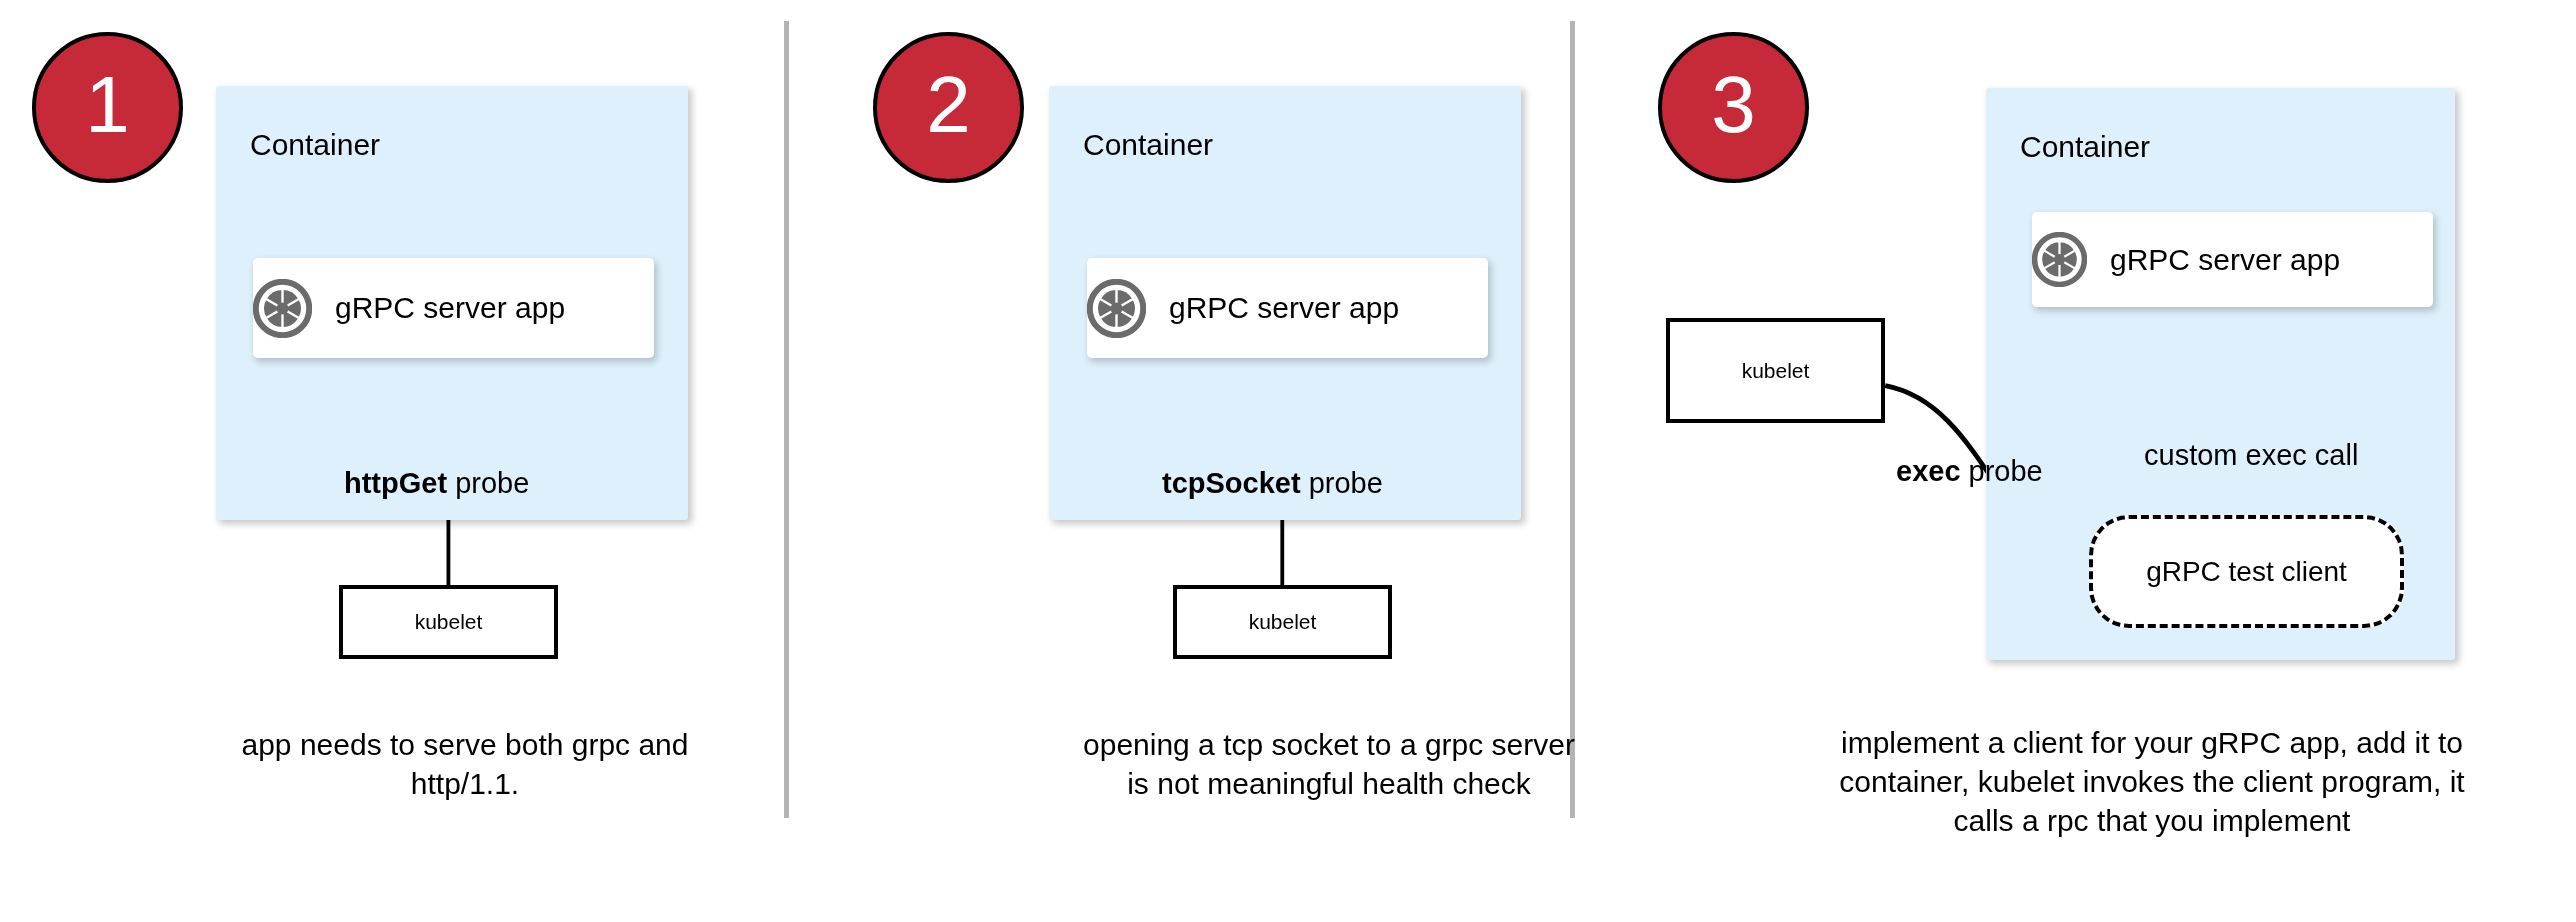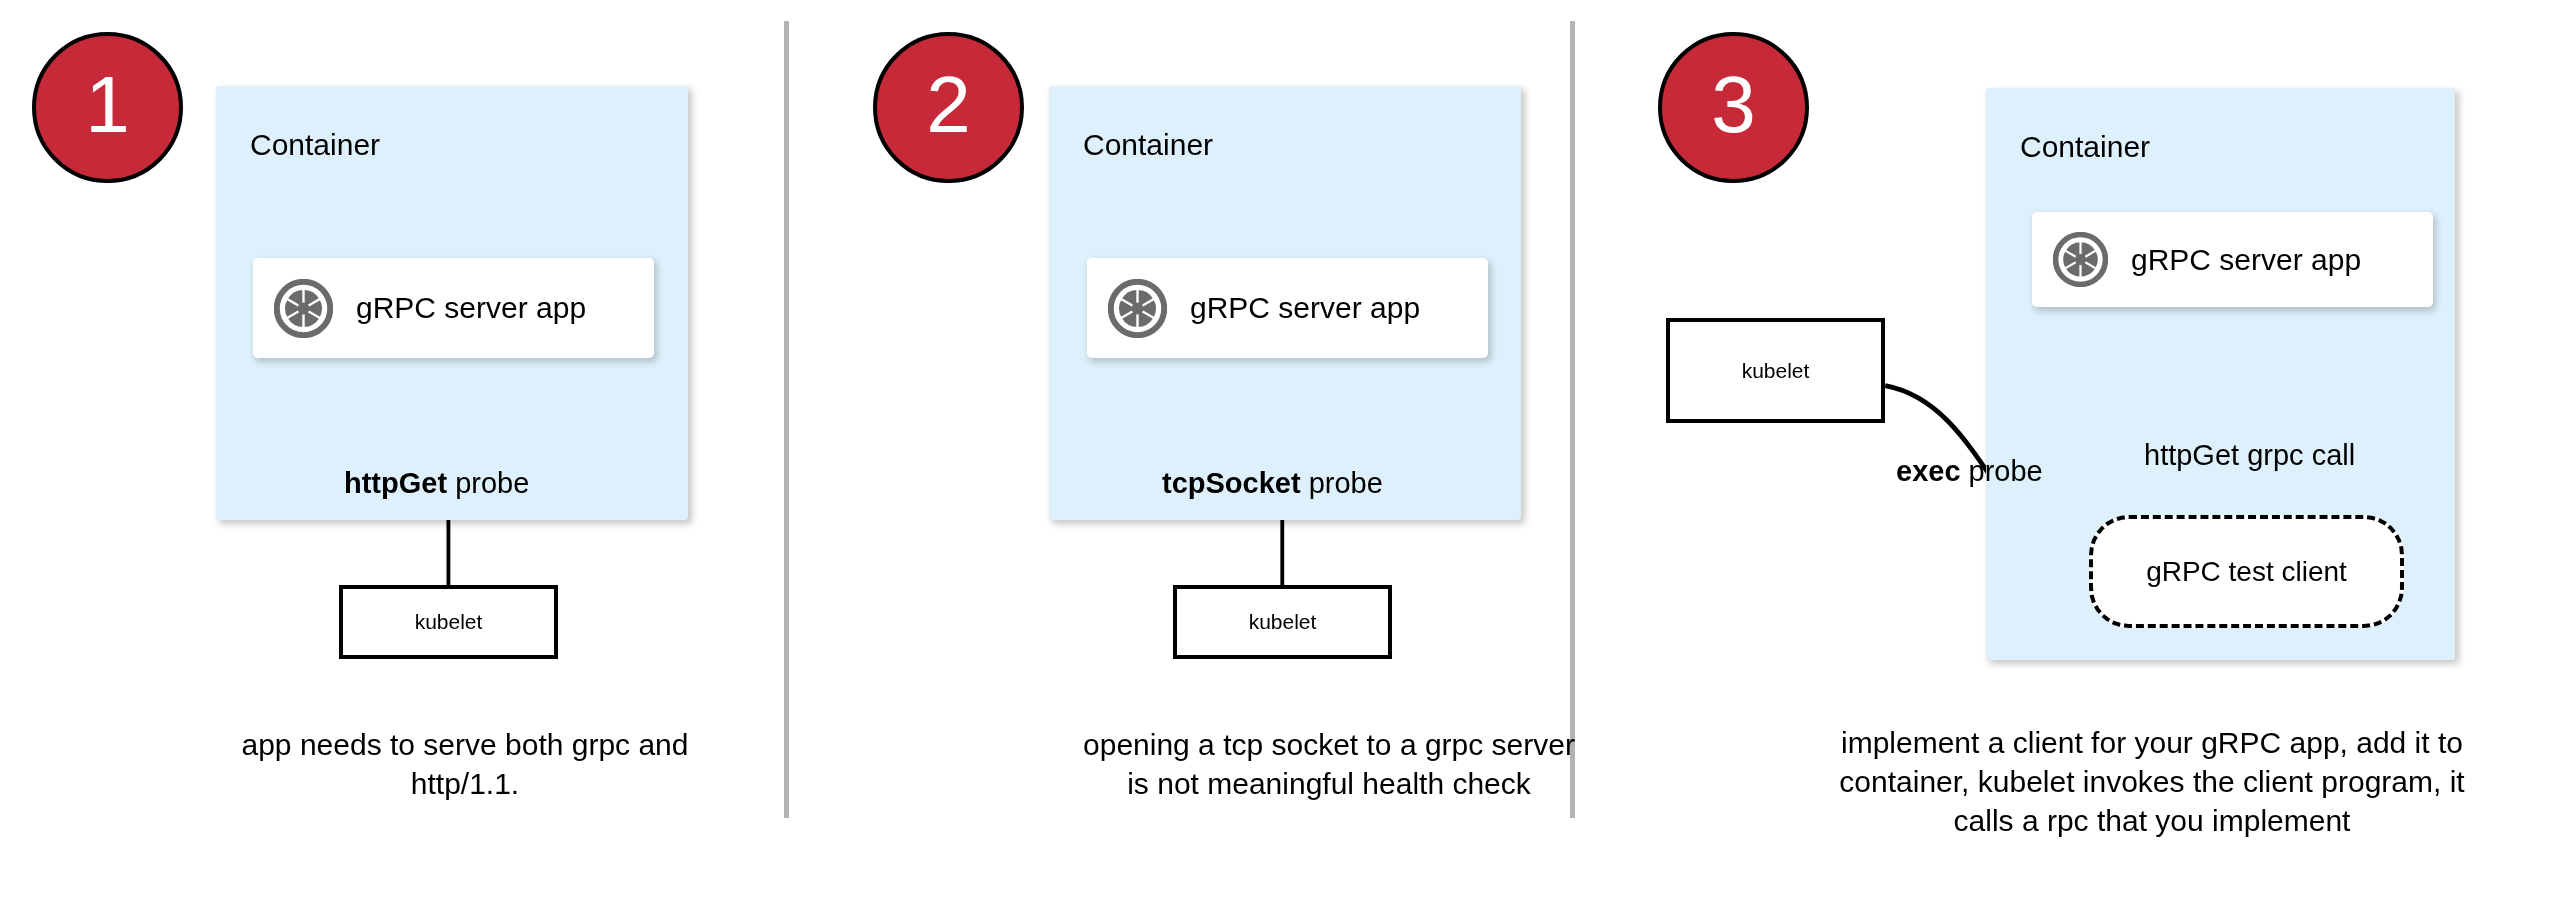--- a/index.html
+++ b/index.html
@@ -79,21 +79,20 @@
 
   
   .app-card {
     position: absolute;
     background: #ffffff;
     border-radius: 4.8px;
     box-shadow: 2.9px 3.8px 7.6px rgba(0,0,0,0.20);
     display: flex;
     align-items: center;
     box-sizing: border-box;
-    padding-left: 21px;
   }
   .app-card1 { left: 253px;  top: 258px; width: 401px; height: 100px; }
   .app-card2 { left: 1087px; top: 258px; width: 401px; height: 100px; }
   .app-card3 { left: 2032px; top: 212px; width: 401px; height: 95px; }
 
   .app-label {
     font-size: 30px;
     margin-left: 23px;
     white-space: nowrap;
   }
@@ -319,21 +318,21 @@
   </div>
 
   <div class="kubelet-box kube3">
     <span class="kubelet-label">kubelet</span>
   </div>
 
   <div class="edge-label lbl-exec">
     <b>exec</b><span> probe</span>
   </div>
 
-  <div class="edge-label lbl-call">httpGet grpc call</div>
+  <div class="edge-label lbl-call">custom exec call</div>
 
   <div class="test-client">
     <span class="test-client-label">gRPC test client</span>
   </div>
 
   <div class="caption cap3">implement a client for your gRPC app, add it to container, kubelet invokes the client program, it calls a rpc that you implement</div>
 
 </div>
 
 

